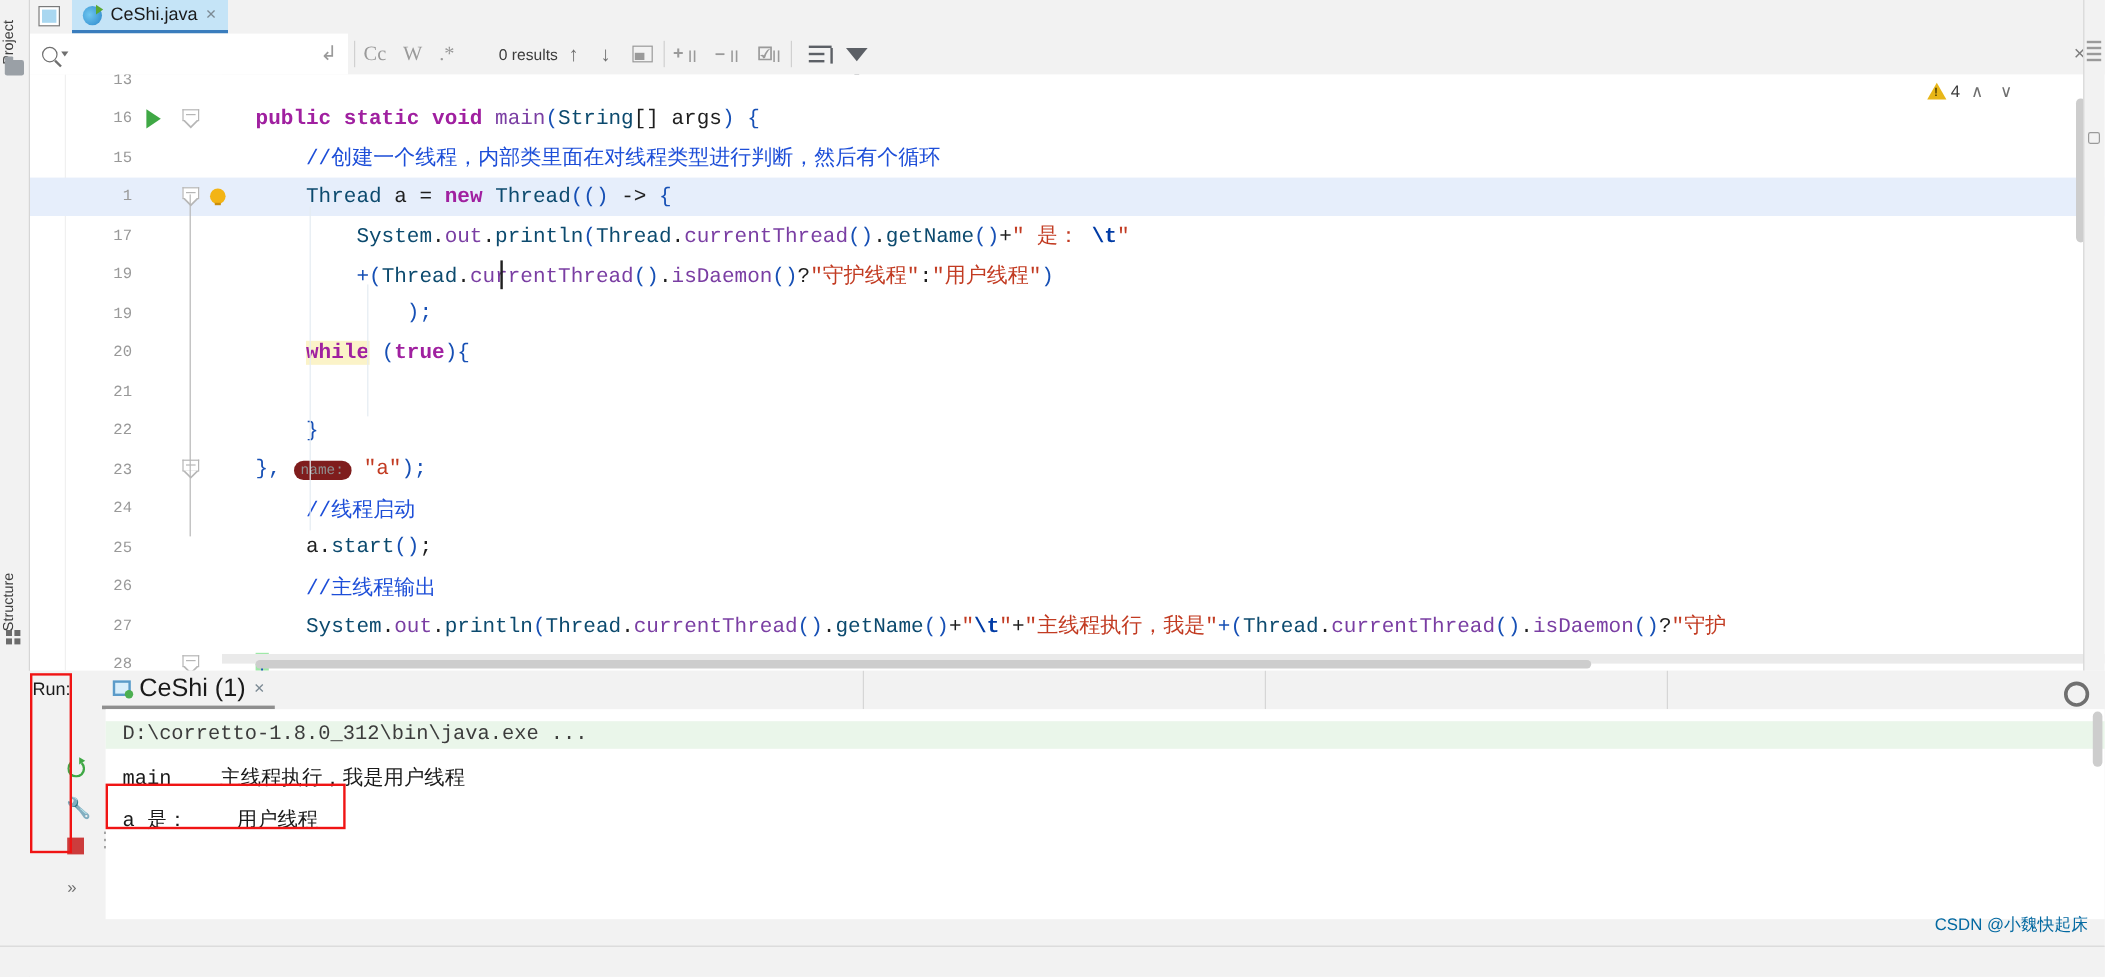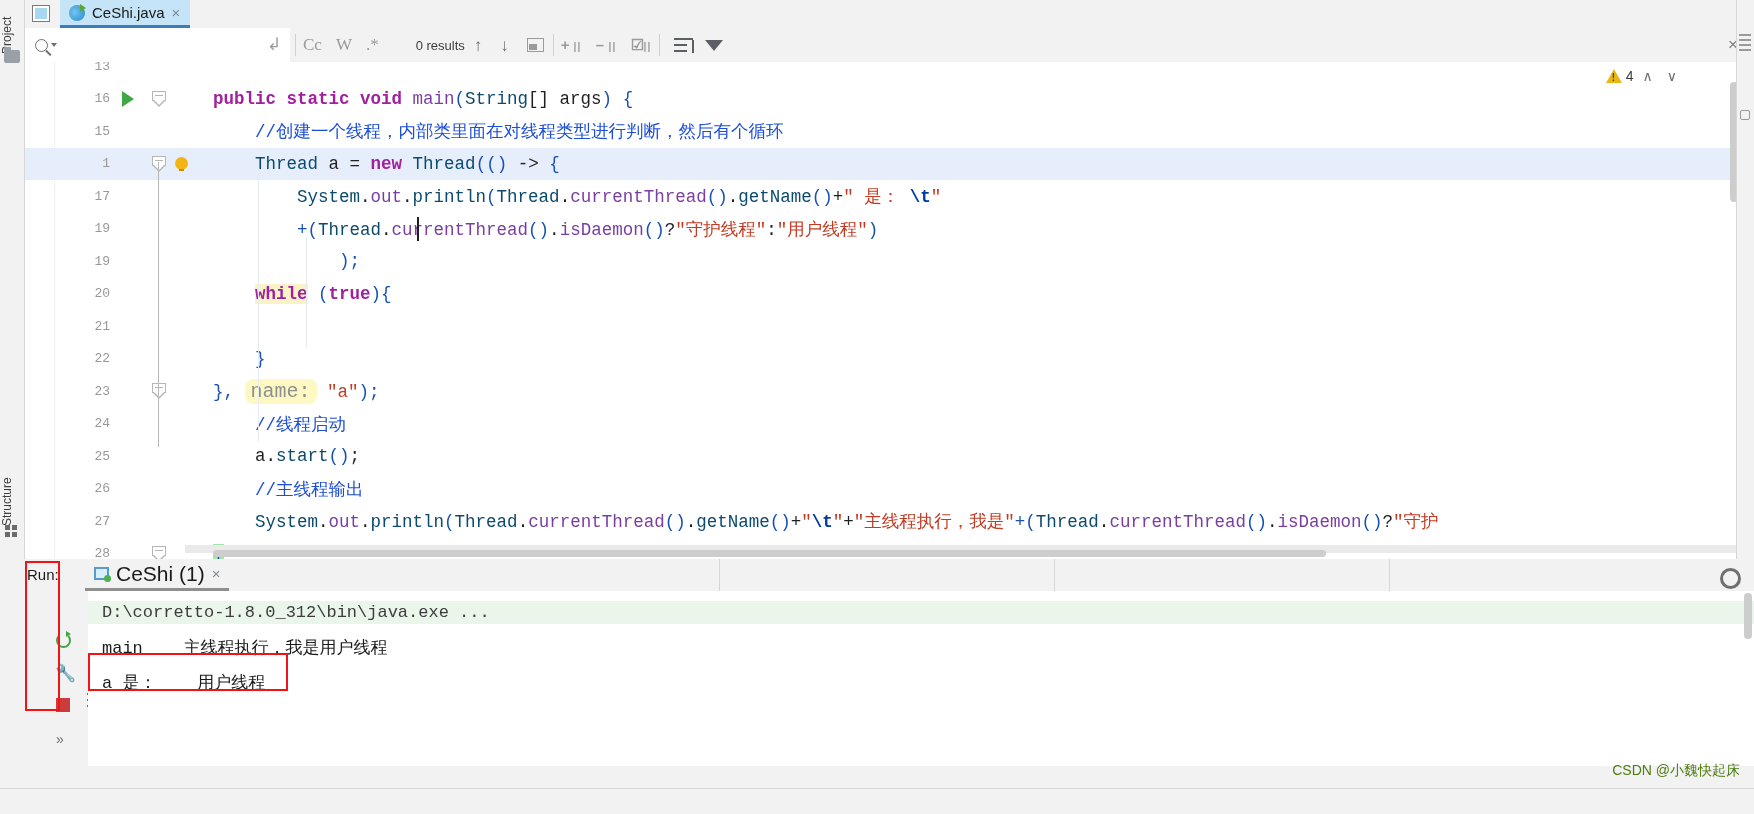--- a/index.html
+++ b/index.html
@@ -166,21 +166,21 @@
   }
   .kw { color: #a020a0; font-weight: bold; }
   .str { color: #c23b22; }
   .esc { color: #003ba5; font-weight: bold; }
   .cmt { color: #1d4ed8; text-align: center; }
   .fn { color: #7a3ea3; }
   .cls { color: #0c4a6e; }
   .pn { color: #1750b5; }
   .hlw { background: #fbf3c8; }
   .hint {
-    background: #fef9c3; border-radius: 8px; color: #8f8f8f; padding: 1px 6px; font-size: 20px;
+    background: #7f1d1d; border-radius: 8px; color: #8f8f8f; padding: 1px 6px; font-size: 12px;
   }
   .runarrow {
     position: absolute; left: 97px; width: 0; height: 0;
     border-left: 12px solid #3fa845; border-top: 8px solid transparent; border-bottom: 8px solid transparent;
     cursor: pointer;
   }
   .bulb {
     position: absolute; left: 150px; width: 13px; height: 13px; border-radius: 50%;
     background: #f3b415; cursor: pointer;
   }
@@ -299,21 +299,21 @@
   .conscroll {
     position: absolute; right: 2px; top: 2px; width: 8px; height: 46px; background: #cdcdcd; border-radius: 4px;
   }
 
   
   .annot { position: absolute; border: 2.5px solid #f01414; pointer-events: none; }
 
   
   .status { position: absolute; left: 0; bottom: 0; width: 1754px; height: 26px; background: #f2f2f2; border-top: 1px solid #d6d6d6; }
   .watermark {
-    position: absolute; right: 14px; bottom: 34px; font-size: 14px; color: #4d7c0f;
+    position: absolute; right: 14px; bottom: 34px; font-size: 14px; color: #0369a1;
   }
   
   .rightstrip {
     position: absolute; right: 0; top: 0; width: 18px; height: 559px; background: #f2f2f2; border-left: 1px solid #d6d6d6;
   }
   .rs-lines { position: absolute; right: 3px; top: 34px; width: 12px; }
   .rs-lines i { display:block; height:2px; background:#9a9a9a; margin-bottom:3px; }
   .rs-dot { position: absolute; right: 4px; top: 110px; width: 10px; height: 10px; border:1.5px solid #9a9a9a; border-radius:2px; }
 </style>
 </head>

